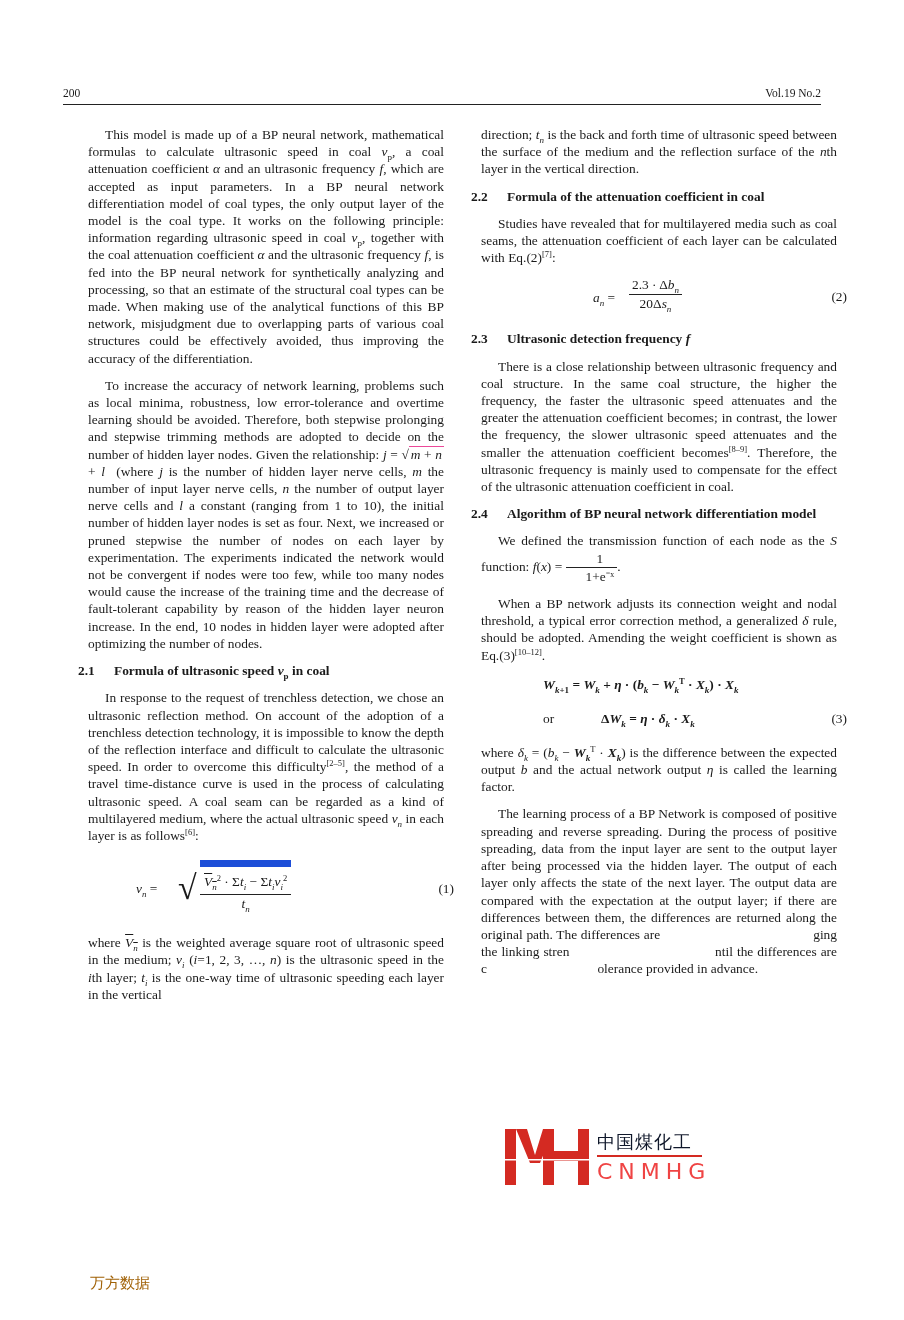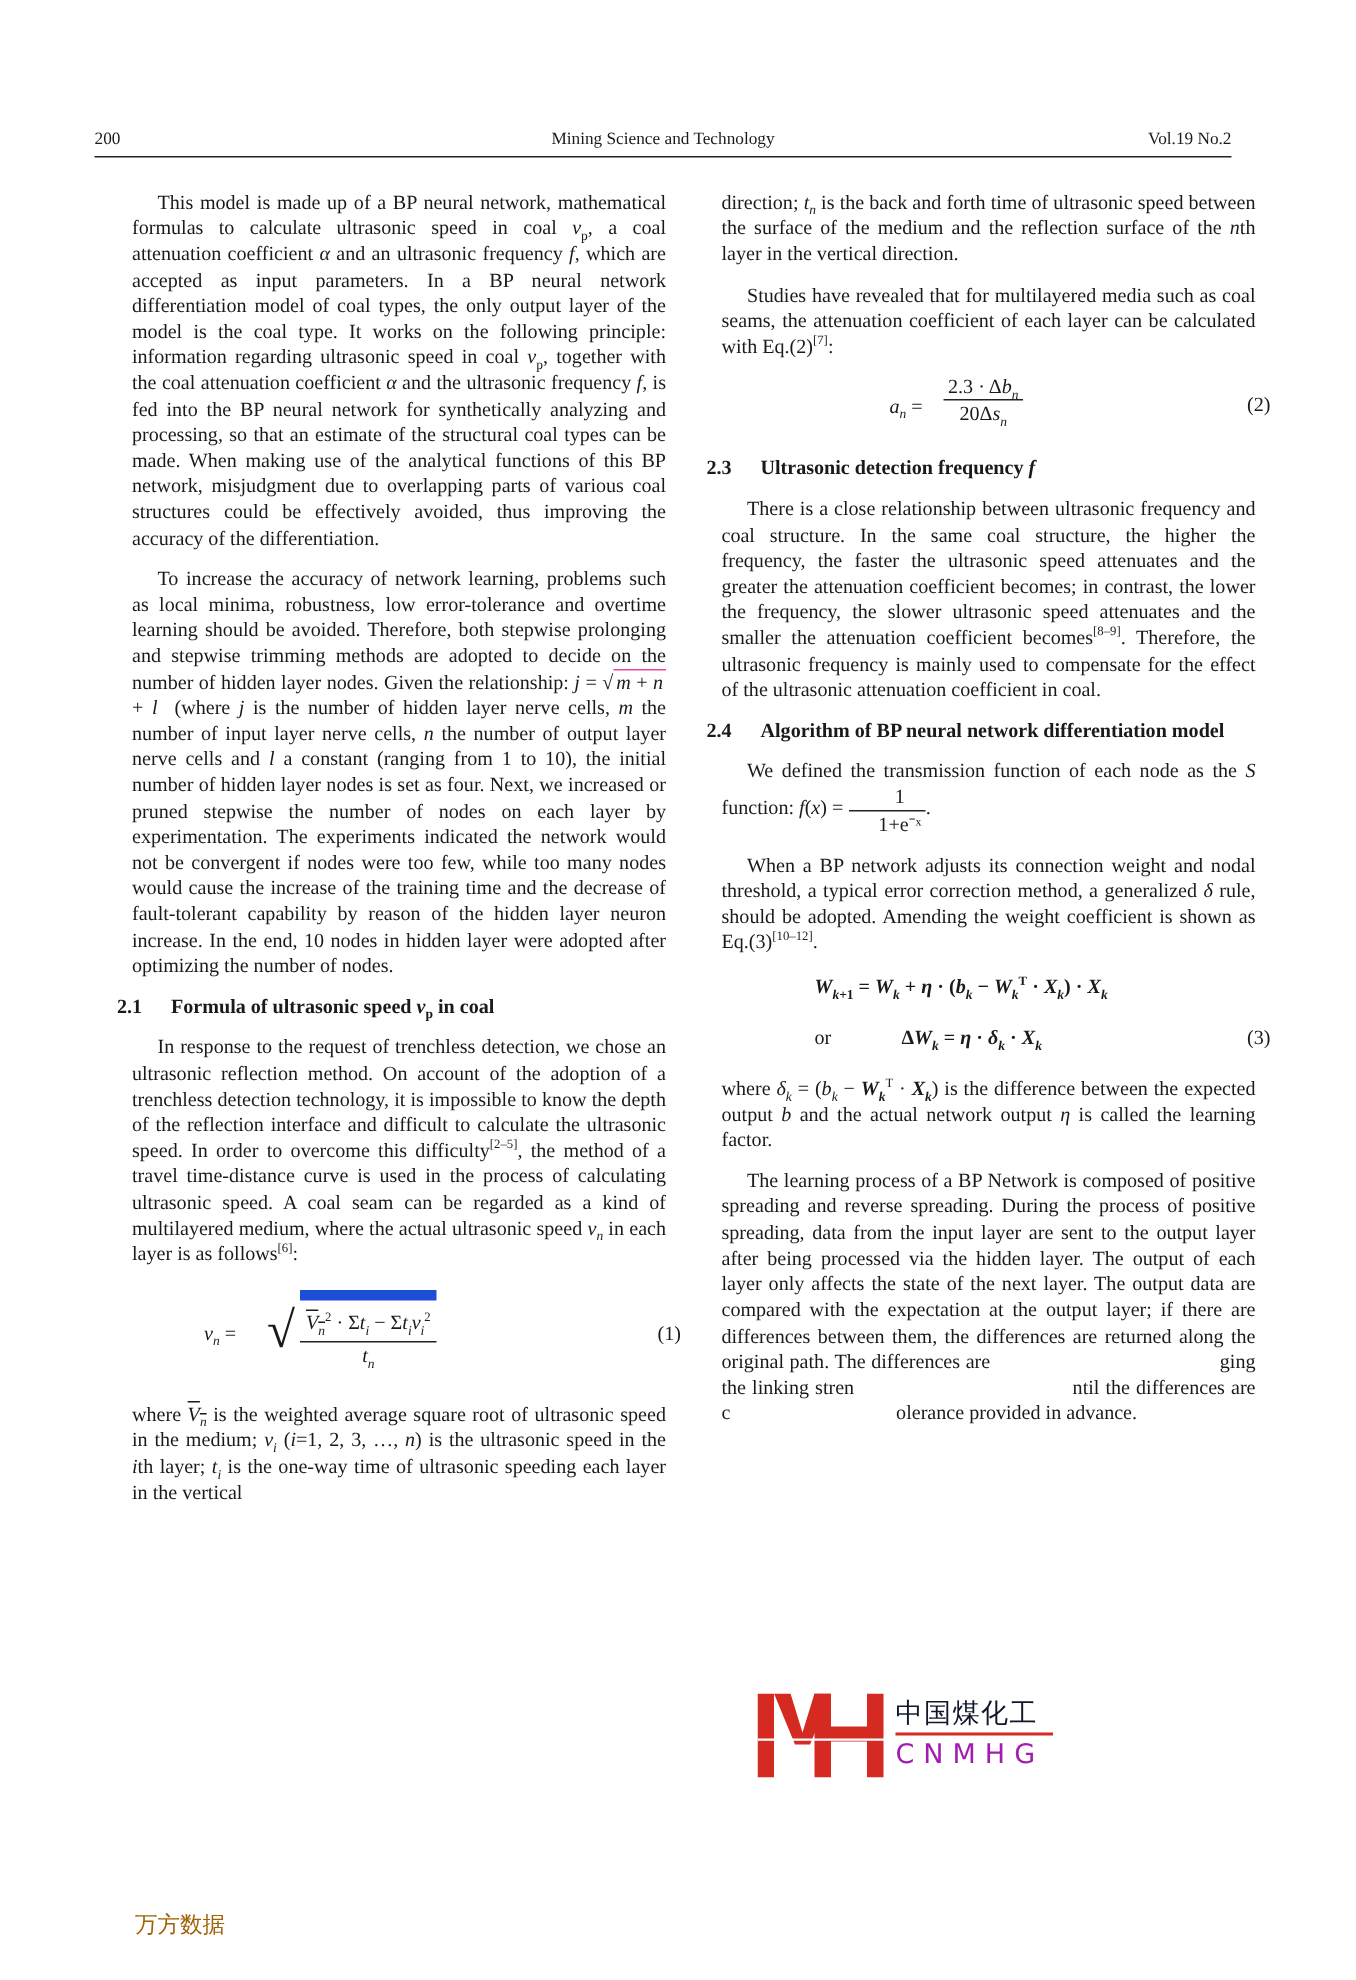--- a/index.html
+++ b/index.html
@@ -23,32 +23,31 @@
   .eq { position:relative; height:40px; margin:8px 0; text-align:center; }
   .eq .no { position:absolute; right:0; top:12px; }
   .frac { display:inline-block; vertical-align:middle; text-align:center; }
   .frac .num-part { display:block; border-bottom:1px solid #222; padding:0 3px; }
   .frac .den-part { display:block; padding:0 3px; }
   .sqrt { border-top:1px solid #ec4899; padding:0 2px; }
   .watermark { position:absolute; left:505px; top:1129px; width:320px; height:56px; }
   .wm-logo { position:absolute; left:0; top:0; width:85px; height:56px; }
   .wm-cn { position:absolute; left:92px; top:1px; font-family:"DejaVu Sans", sans-serif; font-size:18px; color:#0f172a; letter-spacing:1px; }
   .wm-line { position:absolute; left:92px; top:26px; width:105px; height:2px; background:#d42a22; }
-  .wm-en { position:absolute; left:92px; top:30px; font-family:"DejaVu Sans", sans-serif; font-size:18px; color:#a21caf; letter-spacing:6px; }
+  .wm-en { position:absolute; left:92px; top:30px; font-family:"DejaVu Sans", sans-serif; font-size:22px; color:#ef4444; letter-spacing:6px; }
   .footer-cn { position:absolute; left:90px; top:1274px; font-family:"DejaVu Sans", sans-serif; font-size:15px; color:#a16207; }
   .bold { font-weight:bold; }
 </style>
 </head>
 <body>
 
 <div class="page">
 
   <div class="header">
     <span class="pg">200</span>
-    <span class="journal">Mining Science and Technology</span>
     <span class="vol">Vol.19   No.2</span>
   </div>
 
   <div class="col left">
     <p class="ind">This model is made up of a BP neural network, mathematical formulas to calculate ultrasonic speed in coal <i>v</i><sub>p</sub>, a coal attenuation coefficient <i>α</i> and an ultrasonic frequency <i>f</i>, which are accepted as input parameters. In a BP neural network differentiation model of coal types, the only output layer of the model is the coal type. It works on the following principle: information regarding ultrasonic speed in coal <i>v</i><sub>p</sub>, together with the coal attenuation coefficient <i>α</i> and the ultrasonic frequency <i>f</i>, is fed into the BP neural network for synthetically analyzing and processing, so that an estimate of the structural coal types can be made. When making use of the analytical functions of this BP network, misjudgment due to overlapping parts of various coal structures could be effectively avoided, thus improving the accuracy of the differentiation.</p>
 
     <p class="ind">To increase the accuracy of network learning, problems such as local minima, robustness, low error-tolerance and overtime learning should be avoided. Therefore, both stepwise prolonging and stepwise trimming methods are adopted to decide on the number of hidden layer nodes. Given the relationship: <i>j</i> = √<span class="sqrt"><i>m</i> + <i>n</i></span> + <i>l</i> &nbsp;(where <i>j</i> is the number of hidden layer nerve cells, <i>m</i> the number of input layer nerve cells, <i>n</i> the number of output layer nerve cells and <i>l</i> a constant (ranging from 1 to 10), the initial number of hidden layer nodes is set as four. Next, we increased or pruned stepwise the number of nodes on each layer by experimentation. The experiments indicated the network would not be convergent if nodes were too few, while too many nodes would cause the increase of the training time and the decrease of fault-tolerant capability by reason of the hidden layer neuron increase. In the end, 10 nodes in hidden layer were adopted after optimizing the number of nodes.</p>
 
     <div class="h2">
       <span class="num">2.1</span>
@@ -66,20 +65,24 @@
       </span>
       <span class="no" style="top:26px;">(1)</span>
     </div>
 
     <p>where <span style="text-decoration:overline;"><i>V<sub>n</sub></i></span> is the weighted average square root of ultrasonic speed in the medium; <i>v<sub>i</sub></i> (<i>i</i>=1, 2, 3, …, <i>n</i>) is the ultrasonic speed in the <i>i</i>th layer; <i>t<sub>i</sub></i> is the one-way time of ultrasonic speeding each layer in the vertical</p>
   </div>
 
   <div class="col right">
     <p>direction; <i>t<sub>n</sub></i> is the back and forth time of ultrasonic speed between the surface of the medium and the reflection surface of the <i>n</i>th layer in the vertical direction.</p>
 
+    <div class="h2">
+      <span class="num">2.2</span>
+      <span class="t">Formula of the attenuation coefficient in coal</span>
+    </div>
 
     <p class="ind">Studies have revealed that for multilayered media such as coal seams, the attenuation coefficient of each layer can be calculated with Eq.(2)<sup>[7]</sup>:</p>
 
     <div class="eq" style="height:44px;">
       <span style="position:absolute;left:122px;top:13px;"><i>a<sub>n</sub></i> =</span>
       <span class="frac" style="position:absolute;left:158px;top:0;">
         <span class="num-part">2.3 · Δ<i>b<sub>n</sub></i></span>
         <span class="den-part">20Δ<i>s<sub>n</sub></i></span>
       </span>
       <span class="no">(2)</span>

